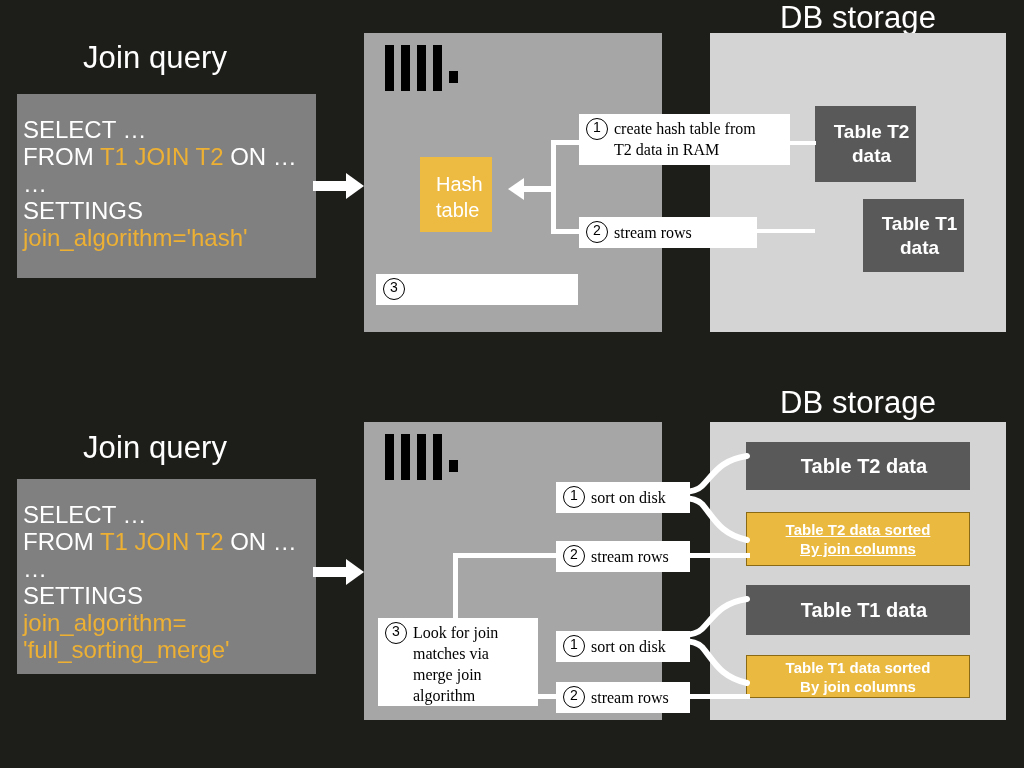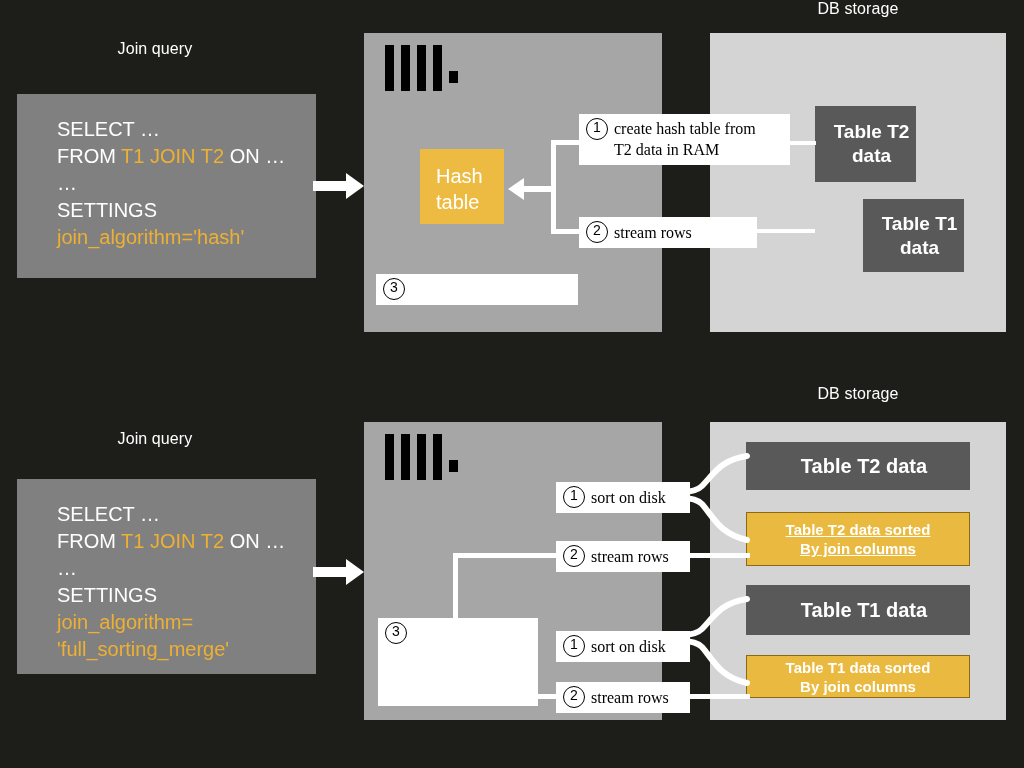--- a/index.html
+++ b/index.html
@@ -11,35 +11,35 @@
     position:relative;
     -webkit-font-smoothing:antialiased;
   }
   .stage{position:absolute;left:0;top:0;width:1024px;height:768px;}
 
   
   .abs{position:absolute;box-sizing:border-box;}
 
   
   .title{
-    color:#ffffff;font-size:16px;font-weight:400;
+    color:#ffffff;font-size:31px;font-weight:400;
     text-align:center;letter-spacing:0.1px;
     white-space:nowrap;
   }
 
   
   .query-box{
     background:#808080;
     padding:0;
   }
   .query-code{
     position:absolute;
-    left:40px;top:22px;
-    color:#ffffff;
-    font-size:20px;
+    left:6px;top:22px;
+    color:#ffffff;
+    font-size:24px;
     line-height:27px;
     white-space:pre;
   }
   .kw-yellow{color:#edb033;}
 
   
   .big-arrow{height:10px;background:#ffffff;}
   .big-arrow::after{
     content:"";position:absolute;right:-17px;top:-8px;
     width:0;height:0;
@@ -145,21 +145,21 @@
   <div class="abs engine-panel" style="left:364px;top:33px;width:298px;height:299px;">
 
     <div class="abs ch-logo" style="left:21px;top:12px;width:80px;height:48px;">
       <i style="left:0px;top:0px;width:9px;height:46px;"></i>
       <i style="left:16px;top:0px;width:9px;height:46px;"></i>
       <i style="left:32px;top:0px;width:9px;height:46px;"></i>
       <i style="left:48px;top:0px;width:9px;height:46px;"></i>
       <i style="left:64px;top:26px;width:9px;height:12px;"></i>
     </div>
 
-    <div class="abs hash-block" style="left:56px;top:116px;width:84px;height:75px;">
+    <div class="abs hash-block" style="left:56px;top:124px;width:72px;height:75px;">
       <span style="white-space:pre-line;">Hash
 table</span>
     </div>
   </div>
 
   <div class="abs storage-panel" style="left:710px;top:33px;width:296px;height:299px;">
     <div class="abs tbl-dark" style="left:105px;top:73px;width:101px;height:76px;font-size:19px;">
       <span style="white-space:pre-line;">Table T2
 data</span>
     </div>
@@ -260,20 +260,24 @@
     <span class="ctext">sort on disk</span>
   </div>
 
   <div class="abs callout center" style="left:556px;top:541px;width:134px;">
     <span class="cnum">2</span>
     <span class="ctext">stream rows</span>
   </div>
 
   <div class="abs callout" style="left:378px;top:618px;width:160px;height:88px;">
     <span class="cnum">3</span>
+    <span class="ctext">Look for join
+matches via
+merge join
+algorithm</span>
   </div>
 
   <div class="abs callout center" style="left:556px;top:631px;width:134px;">
     <span class="cnum">1</span>
     <span class="ctext">sort on disk</span>
   </div>
 
   <div class="abs callout center" style="left:556px;top:682px;width:134px;">
     <span class="cnum">2</span>
     <span class="ctext">stream rows</span>

